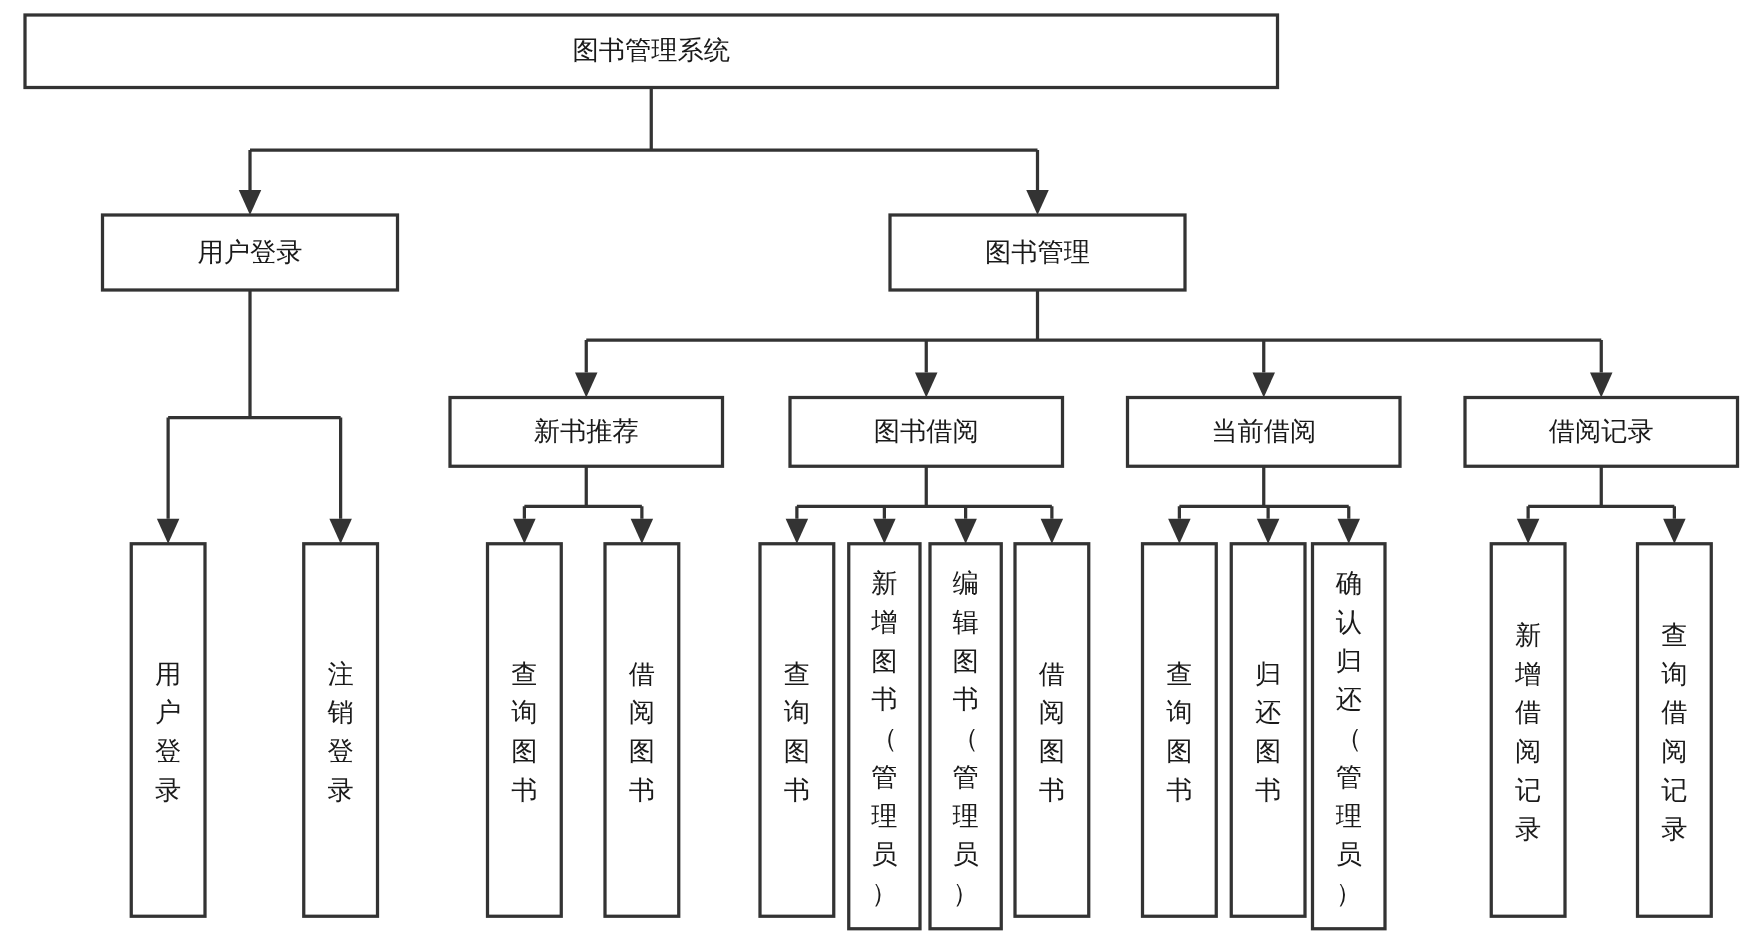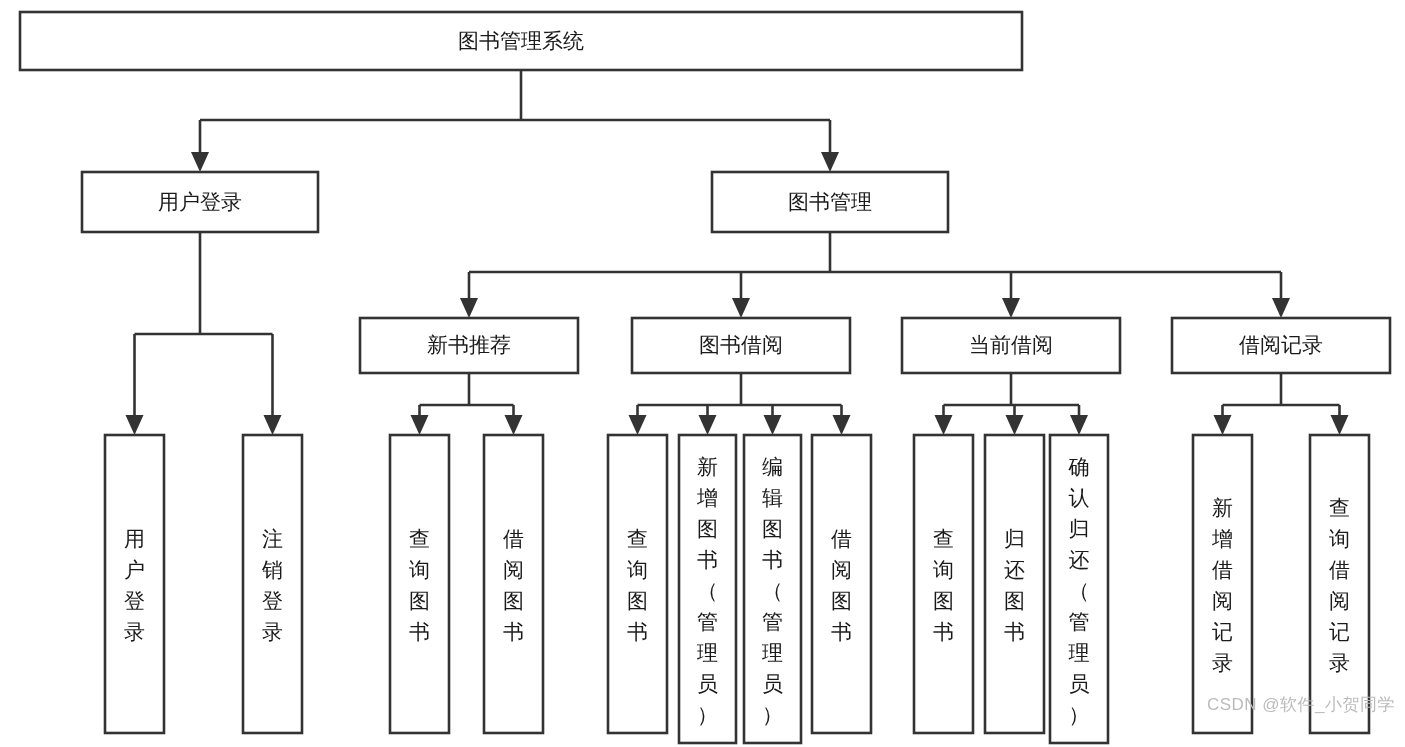--- a/index.html
+++ b/index.html
@@ -201,14 +201,13 @@
         <g>
           <rect x="1193" y="435" width="59" height="298" class="node-box"></rect>
           <text x="1222.5" class="node-label-vertical" y="515.18"><tspan x="1222.5" y="515.18">新</tspan><tspan x="1222.5" y="546.18">增</tspan><tspan x="1222.5" y="577.18">借</tspan><tspan x="1222.5" y="608.18">阅</tspan><tspan x="1222.5" y="639.18">记</tspan><tspan x="1222.5" y="670.18">录</tspan></text>
         </g>
         <g>
           <rect x="1310" y="435" width="59" height="298" class="node-box"></rect>
           <text x="1339.5" class="node-label-vertical" y="515.18"><tspan x="1339.5" y="515.18">查</tspan><tspan x="1339.5" y="546.18">询</tspan><tspan x="1339.5" y="577.18">借</tspan><tspan x="1339.5" y="608.18">阅</tspan><tspan x="1339.5" y="639.18">记</tspan><tspan x="1339.5" y="670.18">录</tspan></text>
         </g>
       </g>
   </svg>
-  <div class="watermark">CSDN @软件_小贺同学</div>
 </div>
 
 </body></html>

